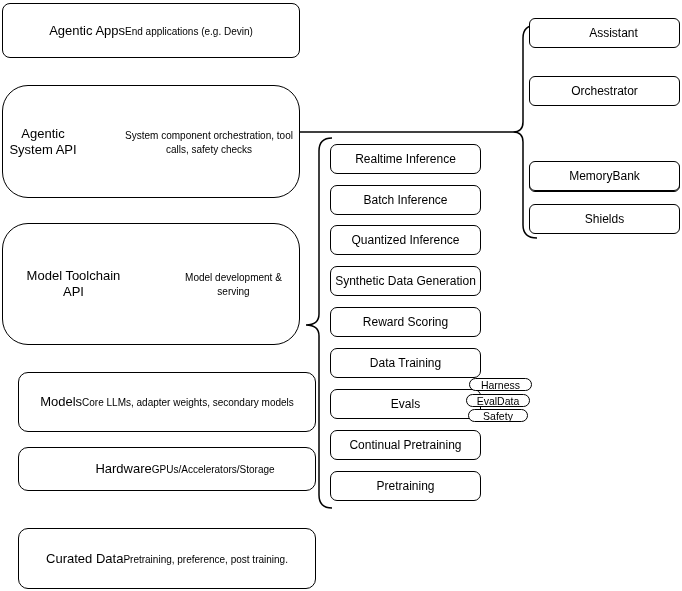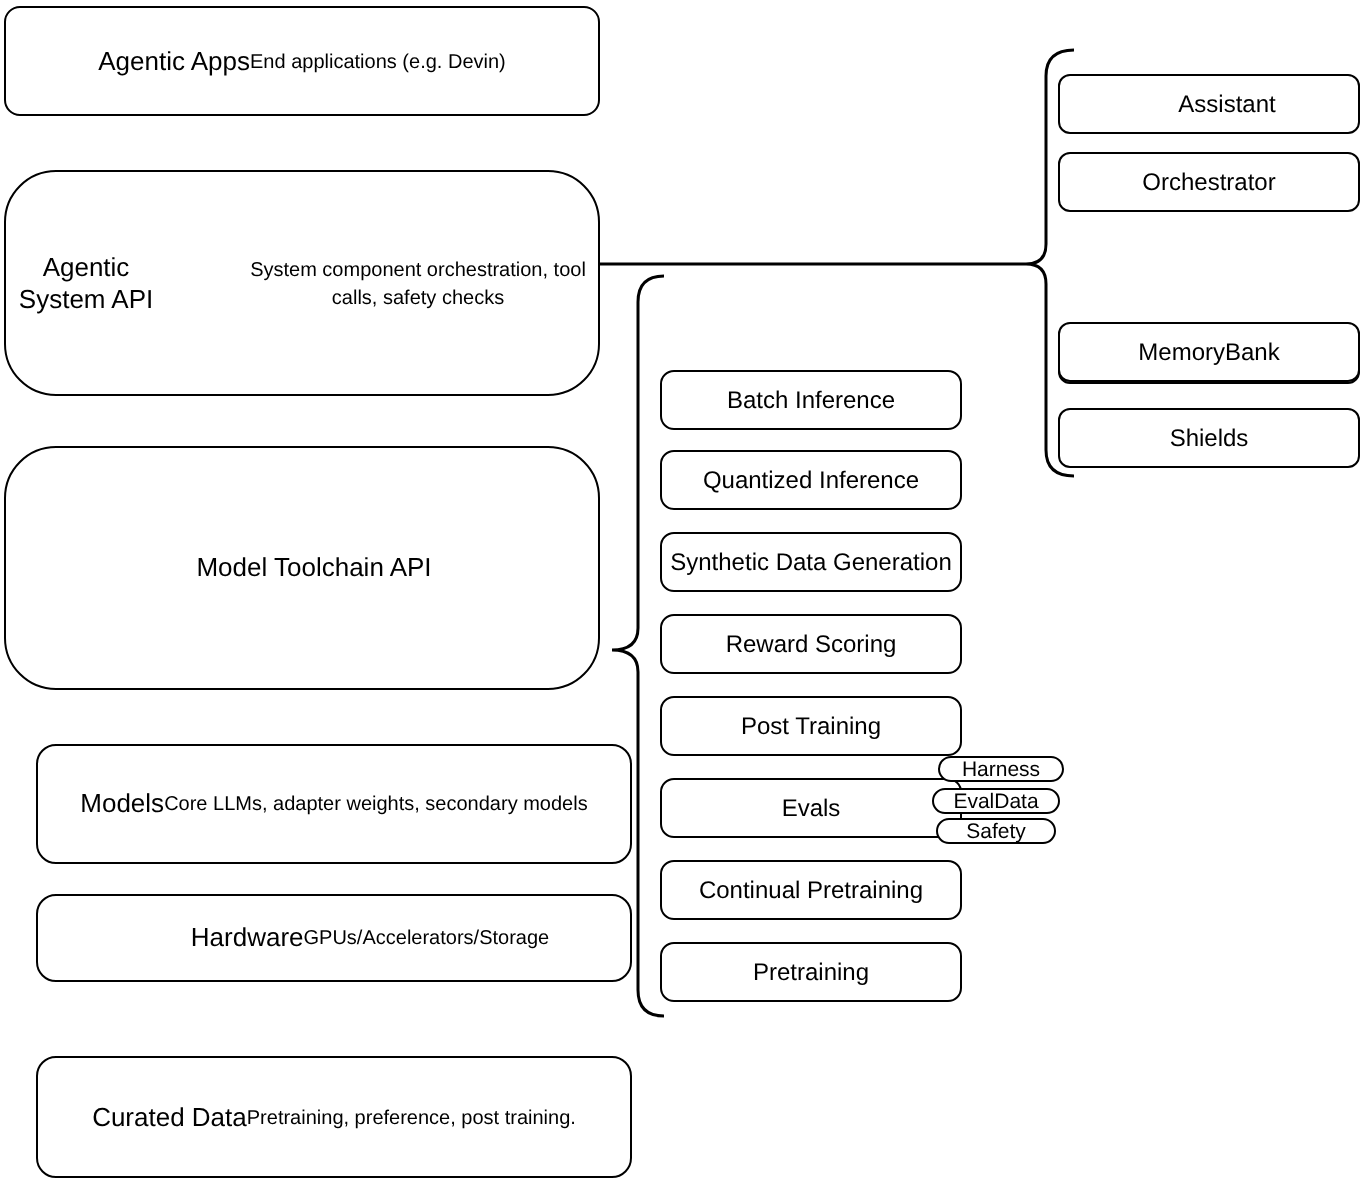--- a/index.html
+++ b/index.html
@@ -73,49 +73,51 @@
     <div class="subtitle">End applications (e.g. Devin)</div>
   </div>
 
   <div class="box stack-box r26" style="top:85px; height:113px;">
     <div class="title">Agentic System API</div>
     <div class="subtitle">System component orchestration, tool calls, safety checks</div>
   </div>
 
   <div class="box stack-box r26" style="top:223px; height:122px;padding-left:12px;">
     <div class="title">Model Toolchain API</div>
+    <div class="subtitle">Model development &amp; serving</div>
   </div>
 
   <div class="box stack-box r10" style="top:372px; height:60px;">
     <div class="title">Models</div>
     <div class="subtitle">Core LLMs, adapter weights, secondary models</div>
   </div>
 
   <div class="box stack-box r10" style="top:447px; height:44px;padding-left:36px;">
     <div class="title">Hardware</div>
     <div class="subtitle">GPUs/Accelerators/Storage</div>
   </div>
 
   <div class="box stack-box r10" style="top:528px; height:61px;">
     <div class="title">Curated Data</div>
     <div class="subtitle">Pretraining, preference, post training.</div>
   </div>
 
+  <div class="box mid-box" style="top:144px;">Realtime Inference</div>
   <div class="box mid-box" style="top:185px;">Batch Inference</div>
   <div class="box mid-box" style="top:225px;">Quantized Inference</div>
   <div class="box mid-box" style="top:266px;">Synthetic Data Generation</div>
   <div class="box mid-box" style="top:307px;">Reward Scoring</div>
-  <div class="box mid-box" style="top:348px;">Post Training</div>
+  <div class="box mid-box" style="top:348px;">Data Training</div>
   <div class="box mid-box" style="top:389px;">Evals</div>
   <div class="box mid-box" style="top:430px;">Continual Pretraining</div>
   <div class="box mid-box" style="top:471px;">Pretraining</div>
 
   <div class="pill" style="left:469px; top:378px; width:63px; height:13px;">Harness</div>
   <div class="pill" style="left:466px; top:394px; width:64px; height:13px;">EvalData</div>
   <div class="pill" style="left:468px; top:409px; width:60px; height:13px;">Safety</div>
 
-  <div class="box right-box" style="top:37px;padding-left:18px;">Assistant</div>
+  <div class="box right-box" style="top:18px;padding-left:18px;">Assistant</div>
   <div class="box right-box" style="top:76px;">Orchestrator</div>
   <div class="box right-box" style="top:134px;margin-top:28px;">PromptStore</div>
   <div class="box right-box" style="top:161px;">MemoryBank</div>
   <div class="box right-box" style="top:204px;">Shields</div>
 
 </div>
 
 </body></html>

